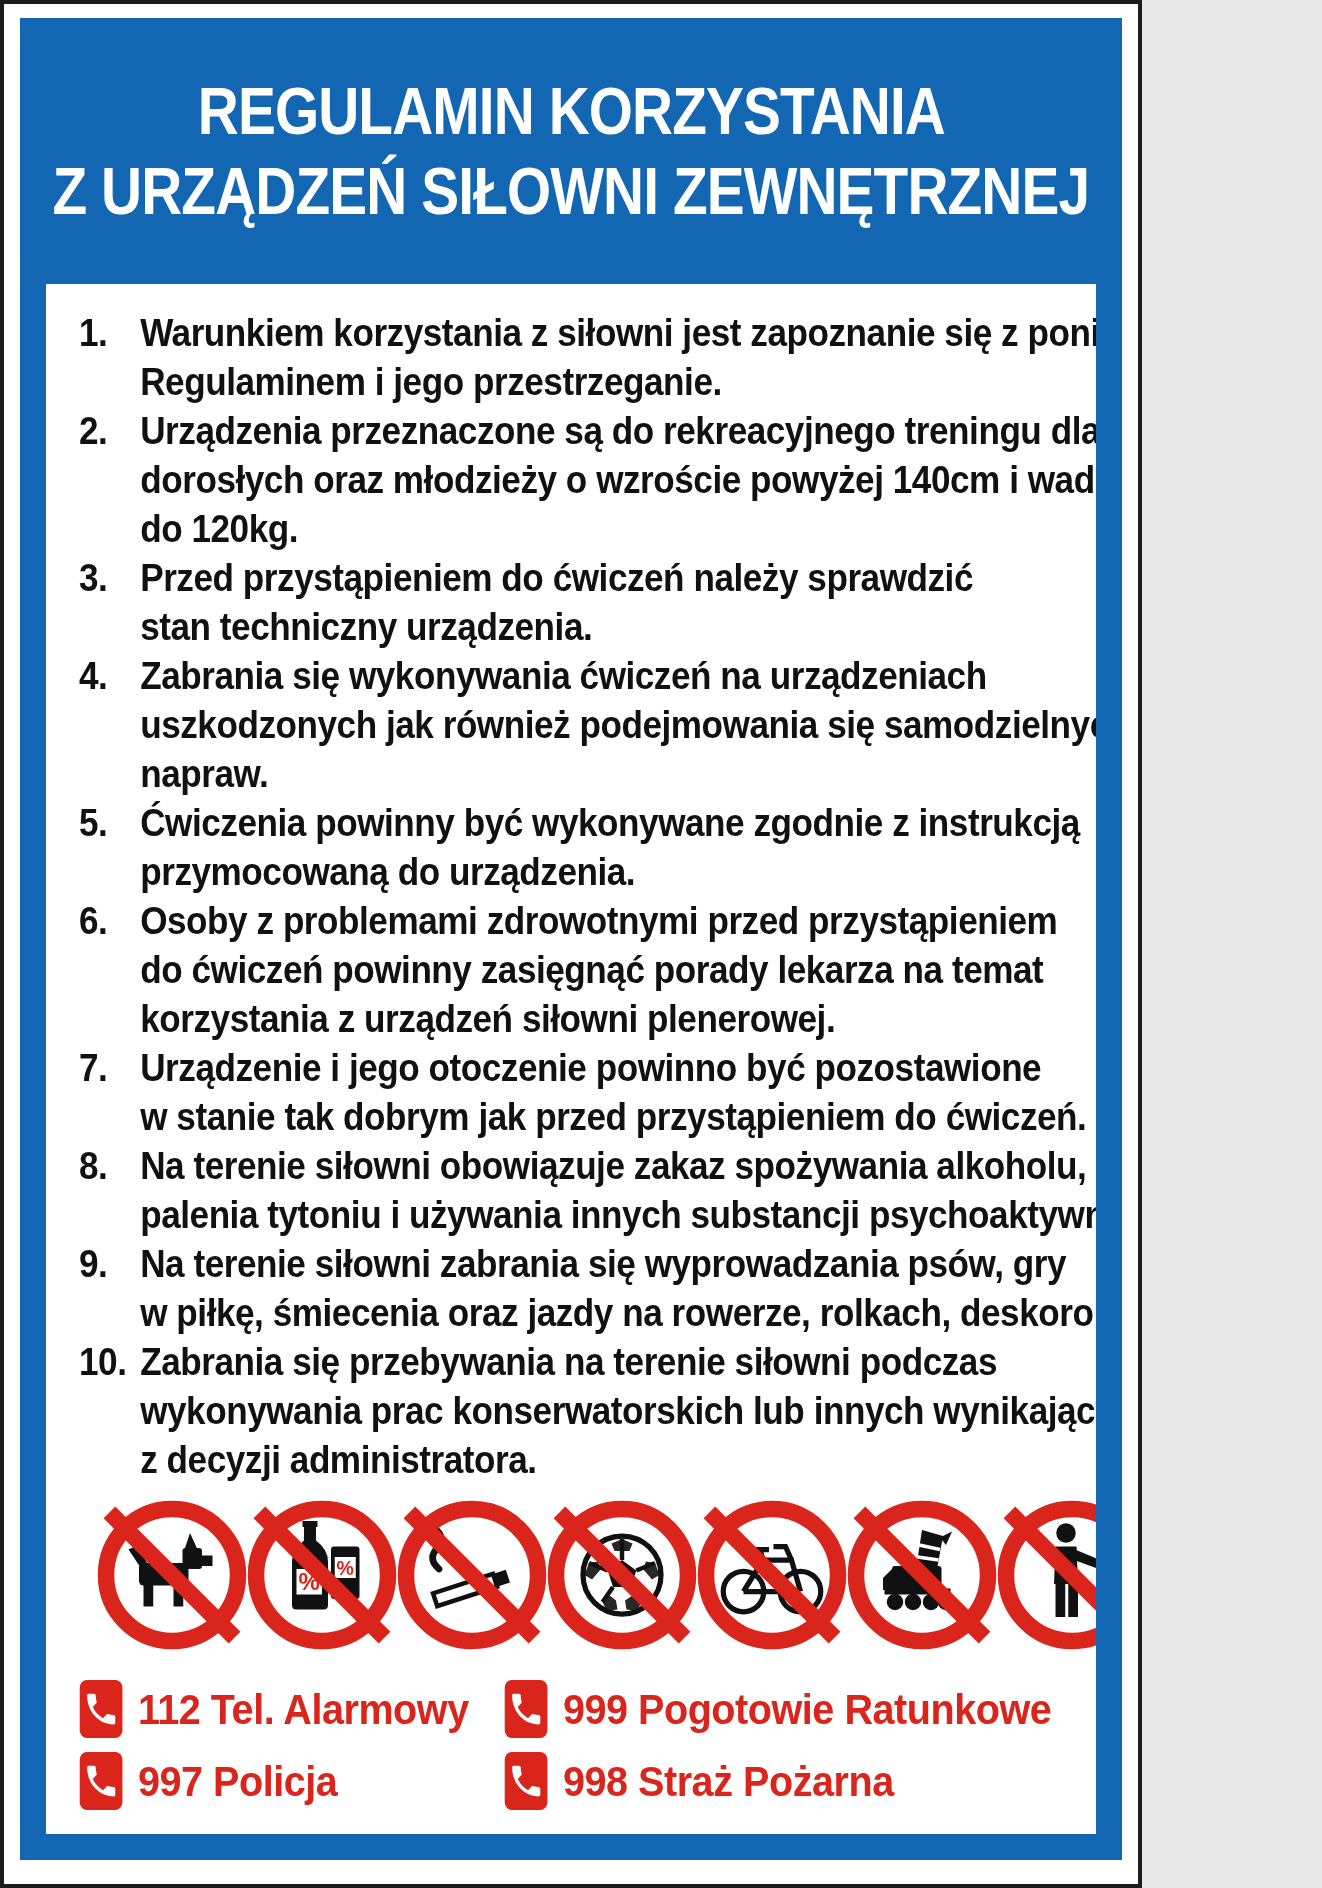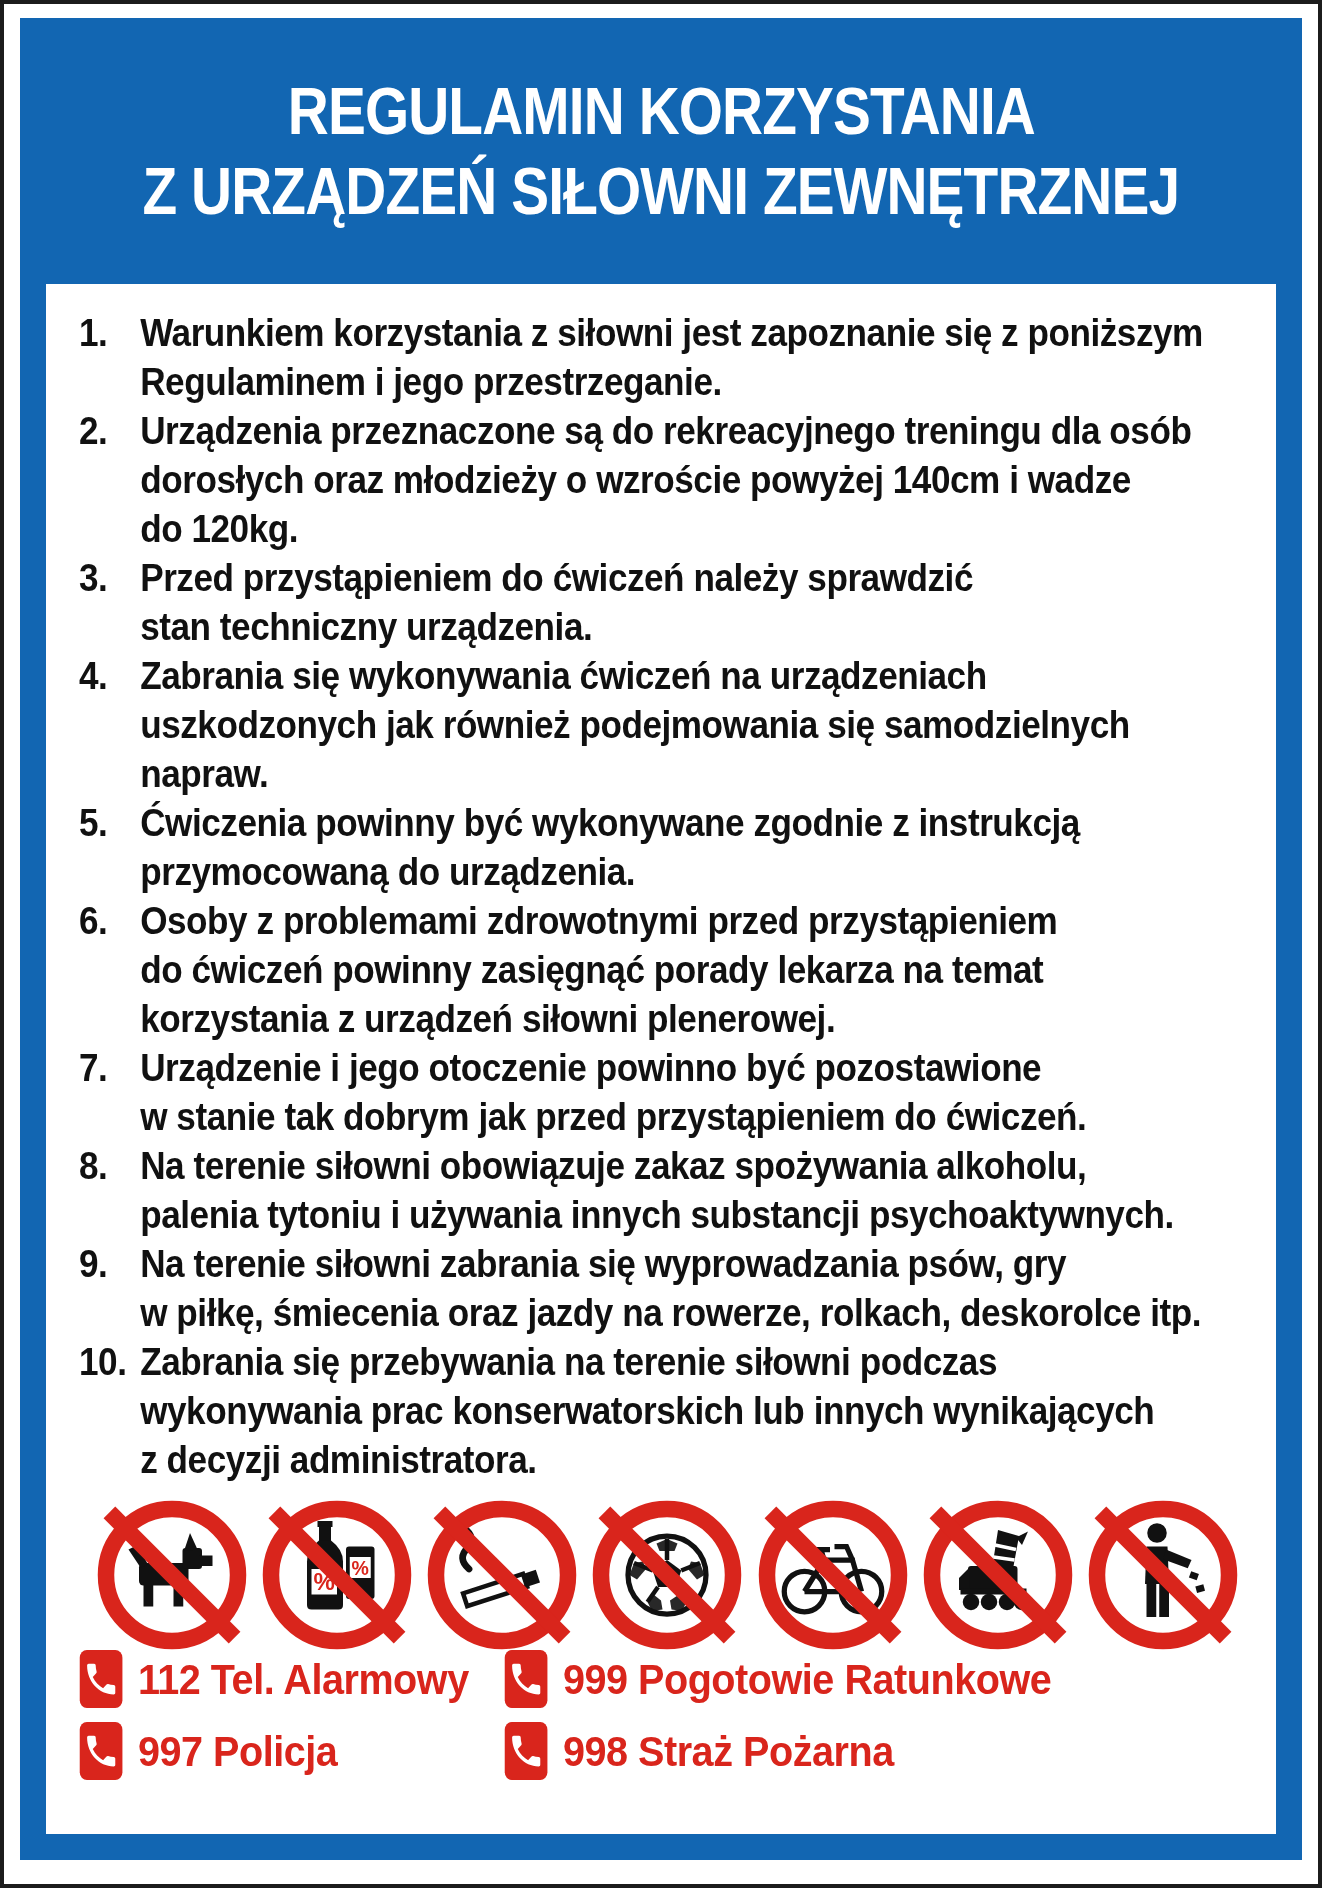--- a/index.html
+++ b/index.html
@@ -1,18 +1,18 @@
 <!DOCTYPE html>
 <html><head>
 <meta charset="utf-8">
 <style>
   html,body{margin:0;padding:0;background:#e8e8e8;}
   .page{
     position:relative;
-    width:1322px;height:1888px;
+    width:1142px;height:1888px;
     background:#ffffff;
     border:4px solid #1c1c1c;
     box-sizing:border-box;
     overflow:hidden;
     font-family:"Liberation Sans", sans-serif;
   }
   .blue-panel{
     position:absolute;
     left:16px;right:16px;top:14px;bottom:24px;
     background:#1266b2;
@@ -62,20 +62,21 @@
   .rule .txt{white-space:pre-line;}
   .icons-row{
     margin-top:16px;
     padding:0 18px;
     display:flex;
     justify-content:space-between;
     align-items:center;
   }
   .proh-icon{display:block;width:150px;height:150px;}
   .phones{
+    margin-top:30px;
     display:grid;
     grid-template-columns:425px 1fr;
     row-gap:14px;
   }
   .phone-entry{
     display:flex;align-items:center;gap:16px;
     transform:scaleX(0.92);
     transform-origin:0 50%;
     white-space:nowrap;
   }

